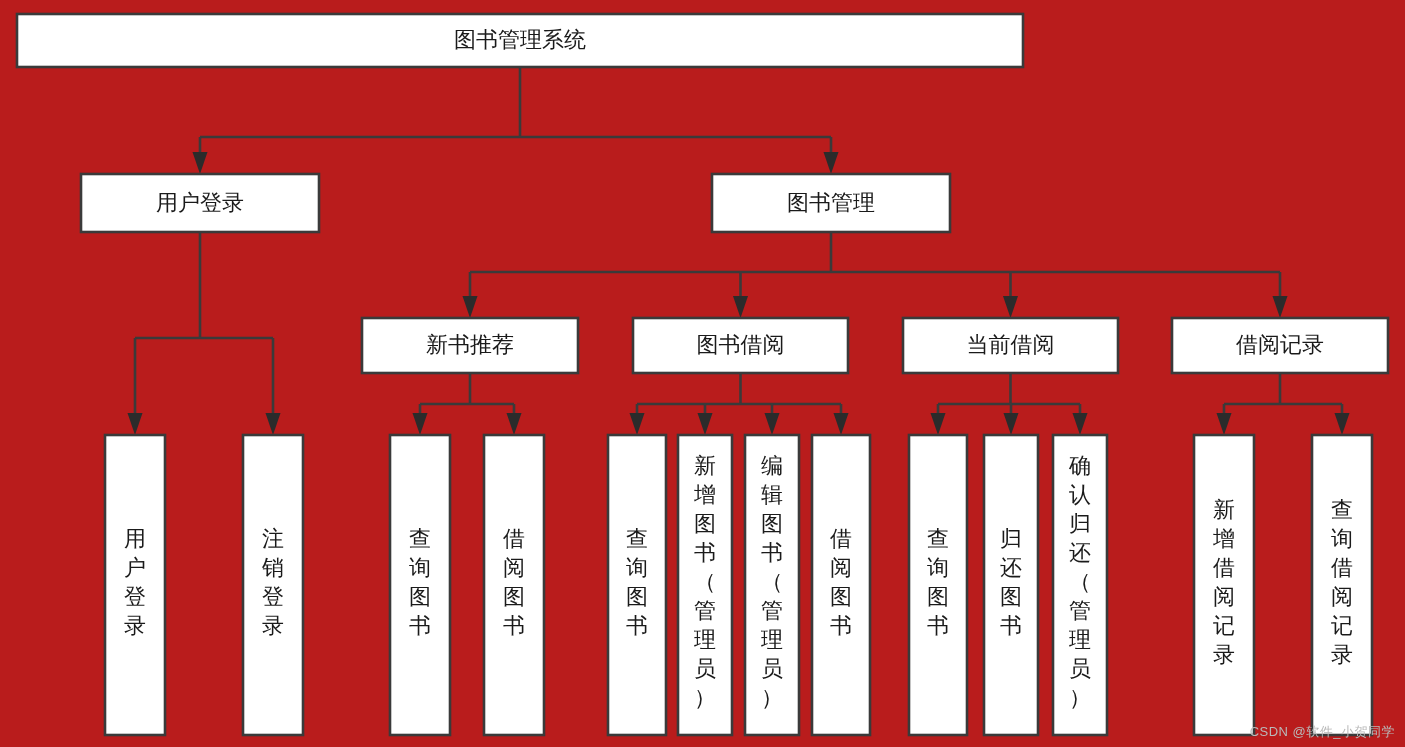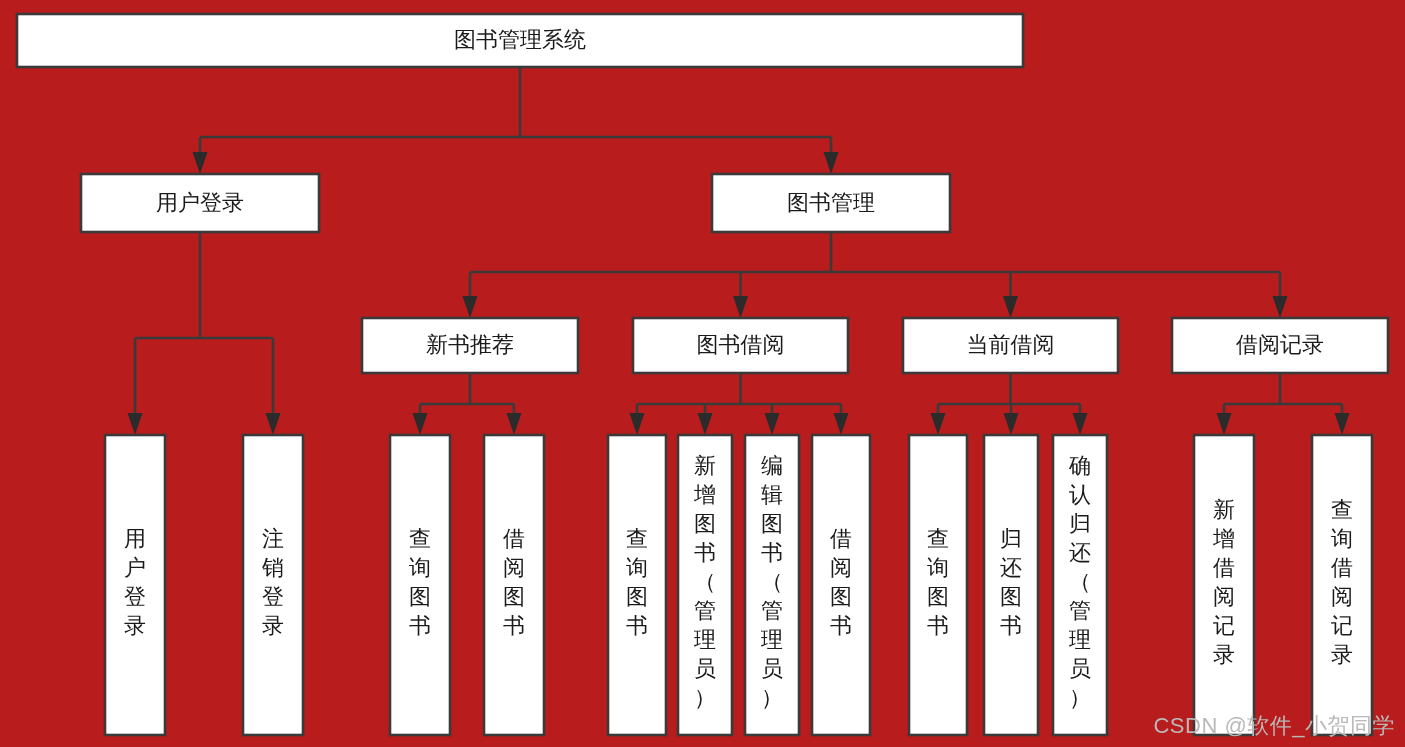--- a/index.html
+++ b/index.html
@@ -48,21 +48,21 @@
     font-family: "Liberation Sans", "DejaVu Sans", sans-serif;
     font-size: 22px;
     fill: #1a1a1a;
     text-anchor: middle;
   }
   .watermark {
     position: absolute;
     right: 10px;
     bottom: 6px;
     font-family: "Liberation Sans", "DejaVu Sans", sans-serif;
-    font-size: 22px;
+    font-size: 13px;
     color: #b9b9b9;
     letter-spacing: 0.5px;
     white-space: nowrap;
     user-select: none;
   }
 </style>
 </head>
 <body>
 
 <div id="page">

